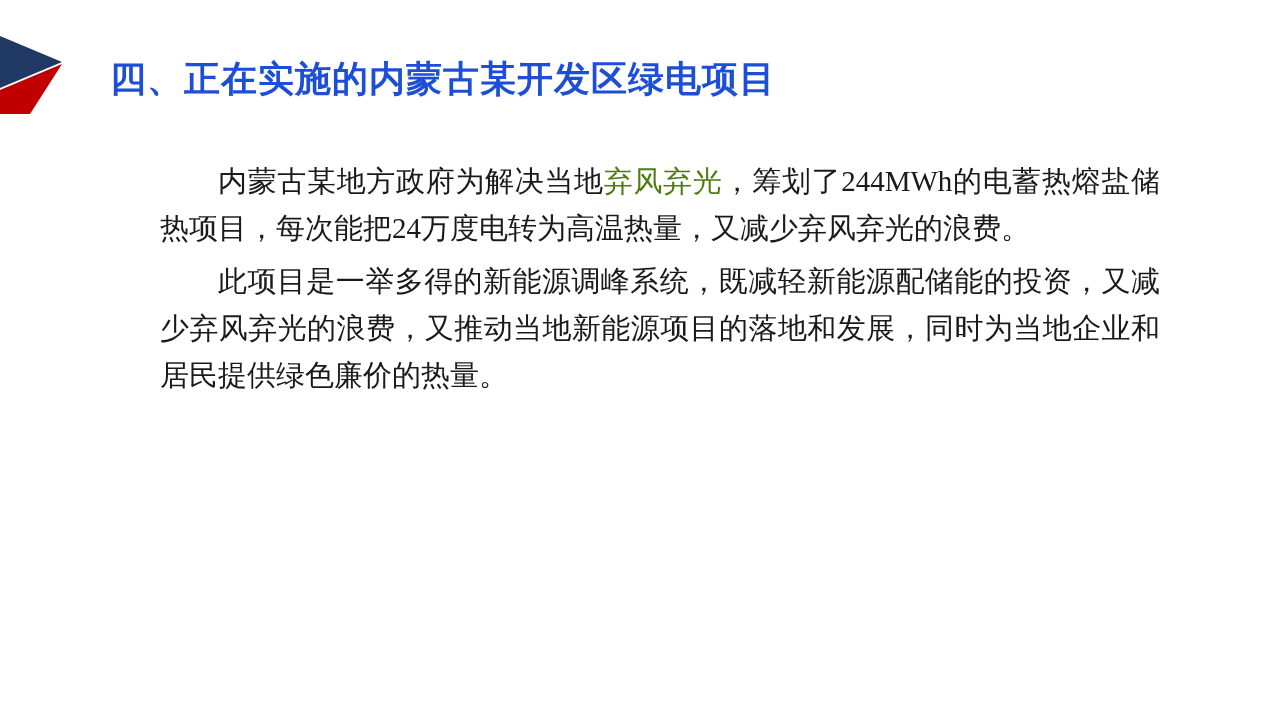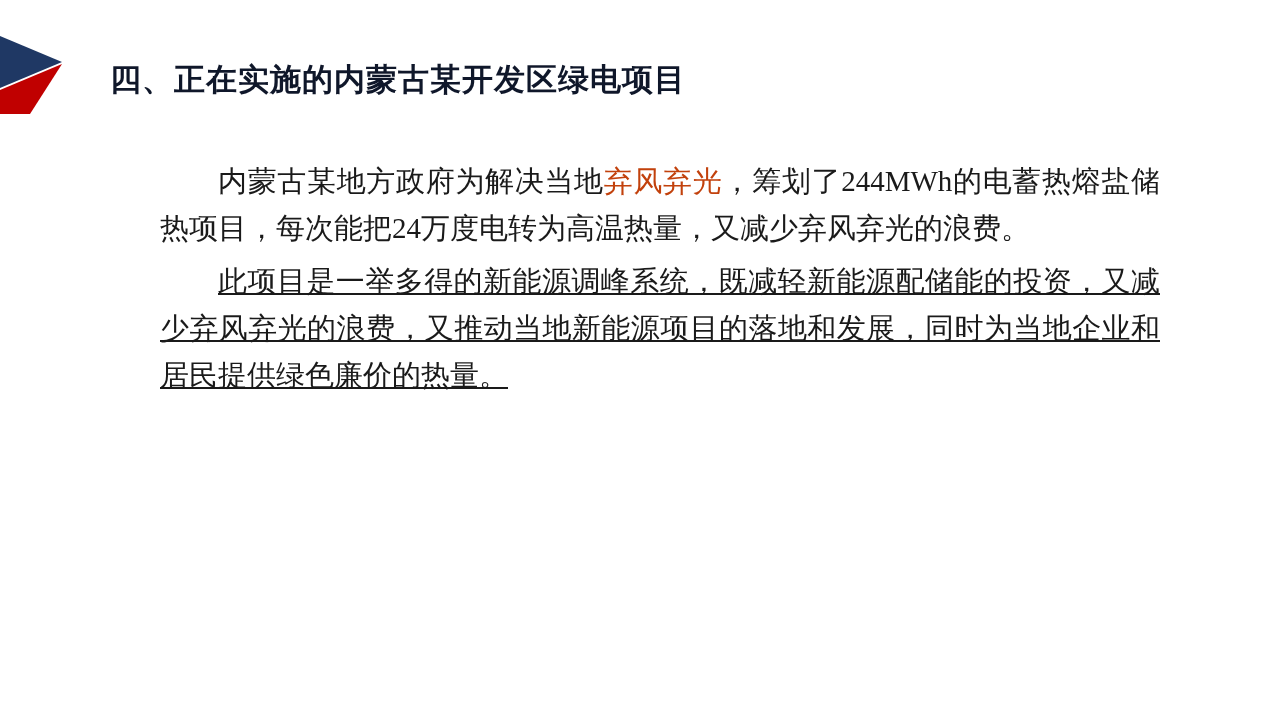--- a/index.html
+++ b/index.html
@@ -38,23 +38,23 @@
   .title-row {
     position: absolute;
     left: 110px;
     top: 52px;
     height: 56px;
     display: flex;
     align-items: center;
   }
   .slide-title {
     font-family: "Liberation Serif", "DejaVu Serif", serif;
-    font-size: 31px;
+    font-size: 36px;
     font-weight: bold;
-    color: #0f172a;
+    color: #1d4ed8;
     letter-spacing: 1px;
     white-space: nowrap;
     line-height: 1.2;
   }
 
   
   .body-block {
     position: absolute;
     left: 160px;
     top: 158px;
@@ -65,24 +65,23 @@
     font-size: 29px;
     color: #1a1a1a;
     line-height: 1.62;
     text-align: justify;
     text-justify: inter-ideograph;
     margin: 0 0 2px 0;
     text-indent: 2em;
   }
   .para.second {
     margin-top: 6px;
-    text-decoration: underline;
   }
   .hl-red {
-    color: #c2410c;
+    color: #4d7c0f;
   }
 </style>
 </head>
 <body>
 
 <div class="slide">
 
   <div class="corner-mark">
     <svg width="80" height="86" viewBox="0 0 80 86" xmlns="http://www.w3.org/2000/svg">
       <polygon points="0,0 62,26 0,52" fill="#1F3864"></polygon>

